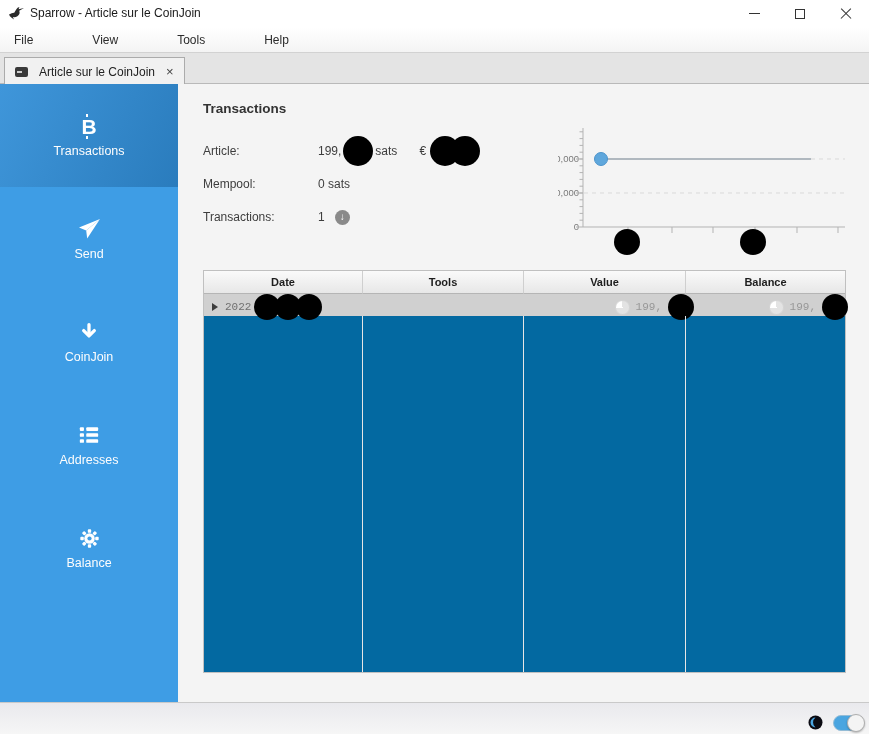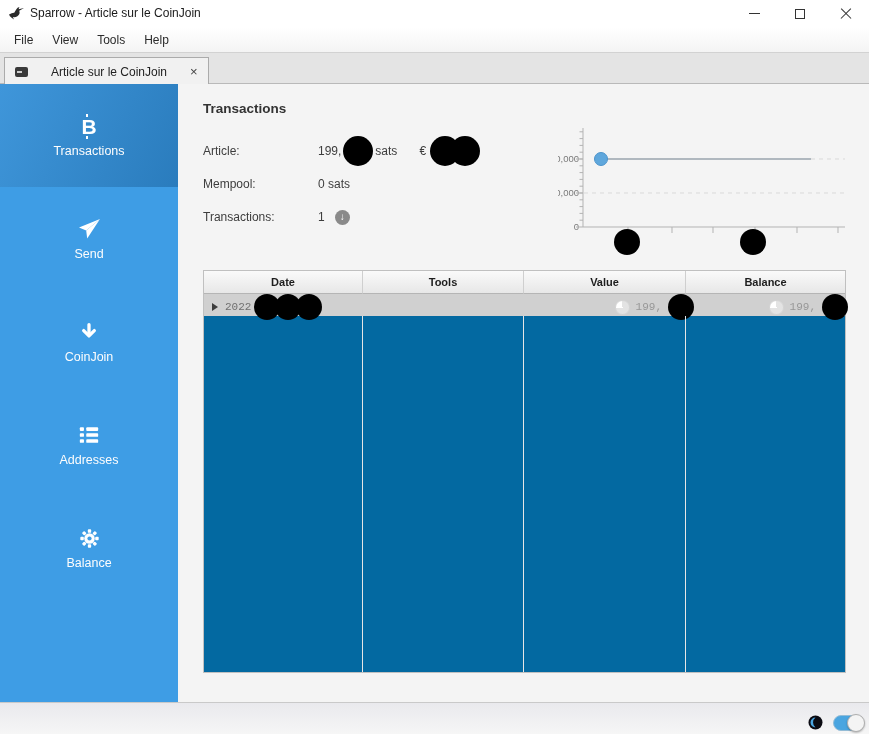--- a/index.html
+++ b/index.html
@@ -15,30 +15,30 @@
   .win-btn { width:46px; height:27px; display:flex; align-items:center; justify-content:center; }
   .ico-min { width:11px; height:0; border-bottom:1px solid #333; display:block; }
   .ico-max { width:10px; height:10px; border:1px solid #333; display:block; }
   .ico-close { position:relative; width:12px; height:12px; display:block; }
   .ico-close::before,.ico-close::after { content:""; position:absolute; left:-1px; top:5px;
     width:14px; height:1.3px; background:#333; }
   .ico-close::before { transform:rotate(45deg); } .ico-close::after { transform:rotate(-45deg); }
 
   
   .menubar { position:absolute; left:0; top:27px; width:869px; height:25px;
-    background:linear-gradient(#ffffff,#f4f4f4); display:flex; align-items:center; }
+    background:linear-gradient(#ffffff,#f4f4f4); display:flex; align-items:center;gap:40px; }
   .menu-item { font-size:12px; color:#2b2b2b; padding:4px 0; margin-right:19px; }
   .menu-item:first-child { margin-left:14px; }
 
   
   .tabbar { position:absolute; left:0; top:52px; width:869px; height:32px; background:#e4e4e4;
     border-top:1px solid #d2d2d2; border-bottom:1px solid #b9b9b9; }
   .tab { position:absolute; left:4px; top:4px; height:28px; background:#f1f1f1;
     border:1px solid #ababab; border-bottom:none; display:flex; align-items:center;
-    padding:0 10px; gap:23px; }
+    padding:0 10px; gap:11px; }
   .tab-wallet-ico { width:13px; height:10px; background:#3a3a3a; border-radius:2px; position:relative; }
   .tab-wallet-ico::after { content:""; position:absolute; left:2px; top:4px; width:5px; height:2px; background:#cfcfcf; }
   .tab-label { font-size:12px; color:#222; }
   .tab-close { font-size:13px; color:#444; line-height:10px; }
 
   
   .sidebar { position:absolute; left:0; top:84px; width:178px; height:618px; background:#3e9de5; }
   .side-item { height:103px; display:flex; flex-direction:column; align-items:center;
     justify-content:center; color:#fff; cursor:default; }
   .side-item.selected { background:linear-gradient(115deg,#3f96da 0%,#2a7cbd 100%); }

